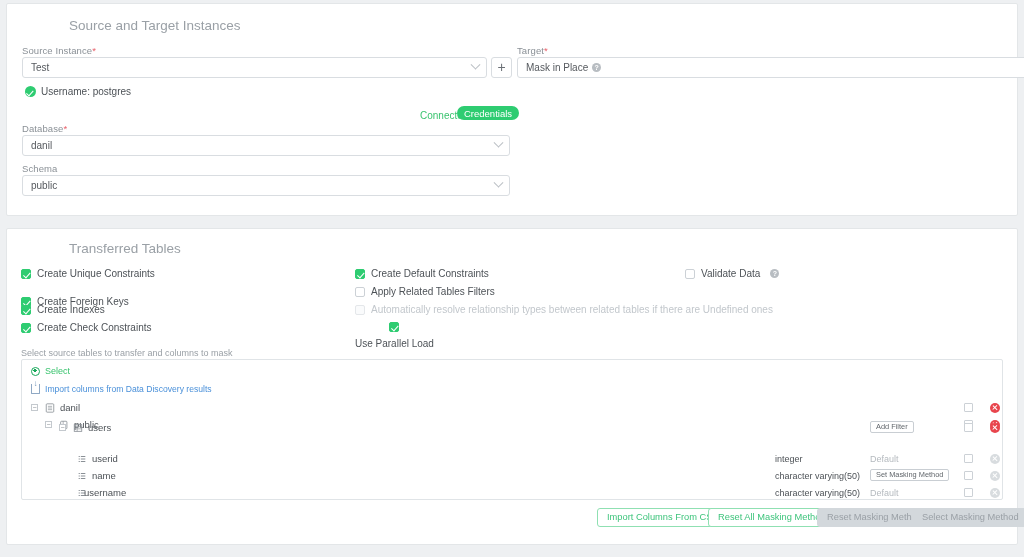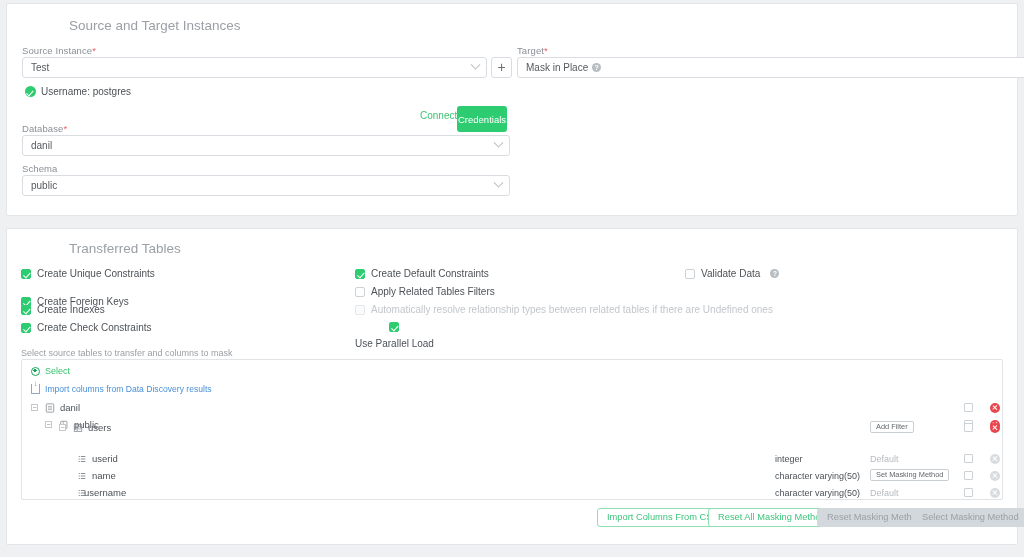--- a/index.html
+++ b/index.html
@@ -111,24 +111,24 @@
   .username-text { font-size: 10px; color: #4d5257; }
 
   .connected-text {
     position: absolute; font-size: 10px; color: #39c36e;
   }
   .btn-green {
     position: absolute;
     background: #2ecc71;
     color: #fff;
     border: none;
-    border-radius: 3px;
+    border-radius: 8px;
     font-size: 9.5px;
-    height: 26px;
-    padding: 0 1px;
+    height: 14px;
+    padding: 0 7px;
     cursor: pointer;
     font-family: inherit;
   }
 
   
   .cbrow { position: absolute; display: flex; align-items: center; gap: 6px; }
   .cb {
     width: 10px; height: 10px; border-radius: 2px; flex: none;
     border: 1px solid #ccd1d6; background: #fff; position: relative;
   }

